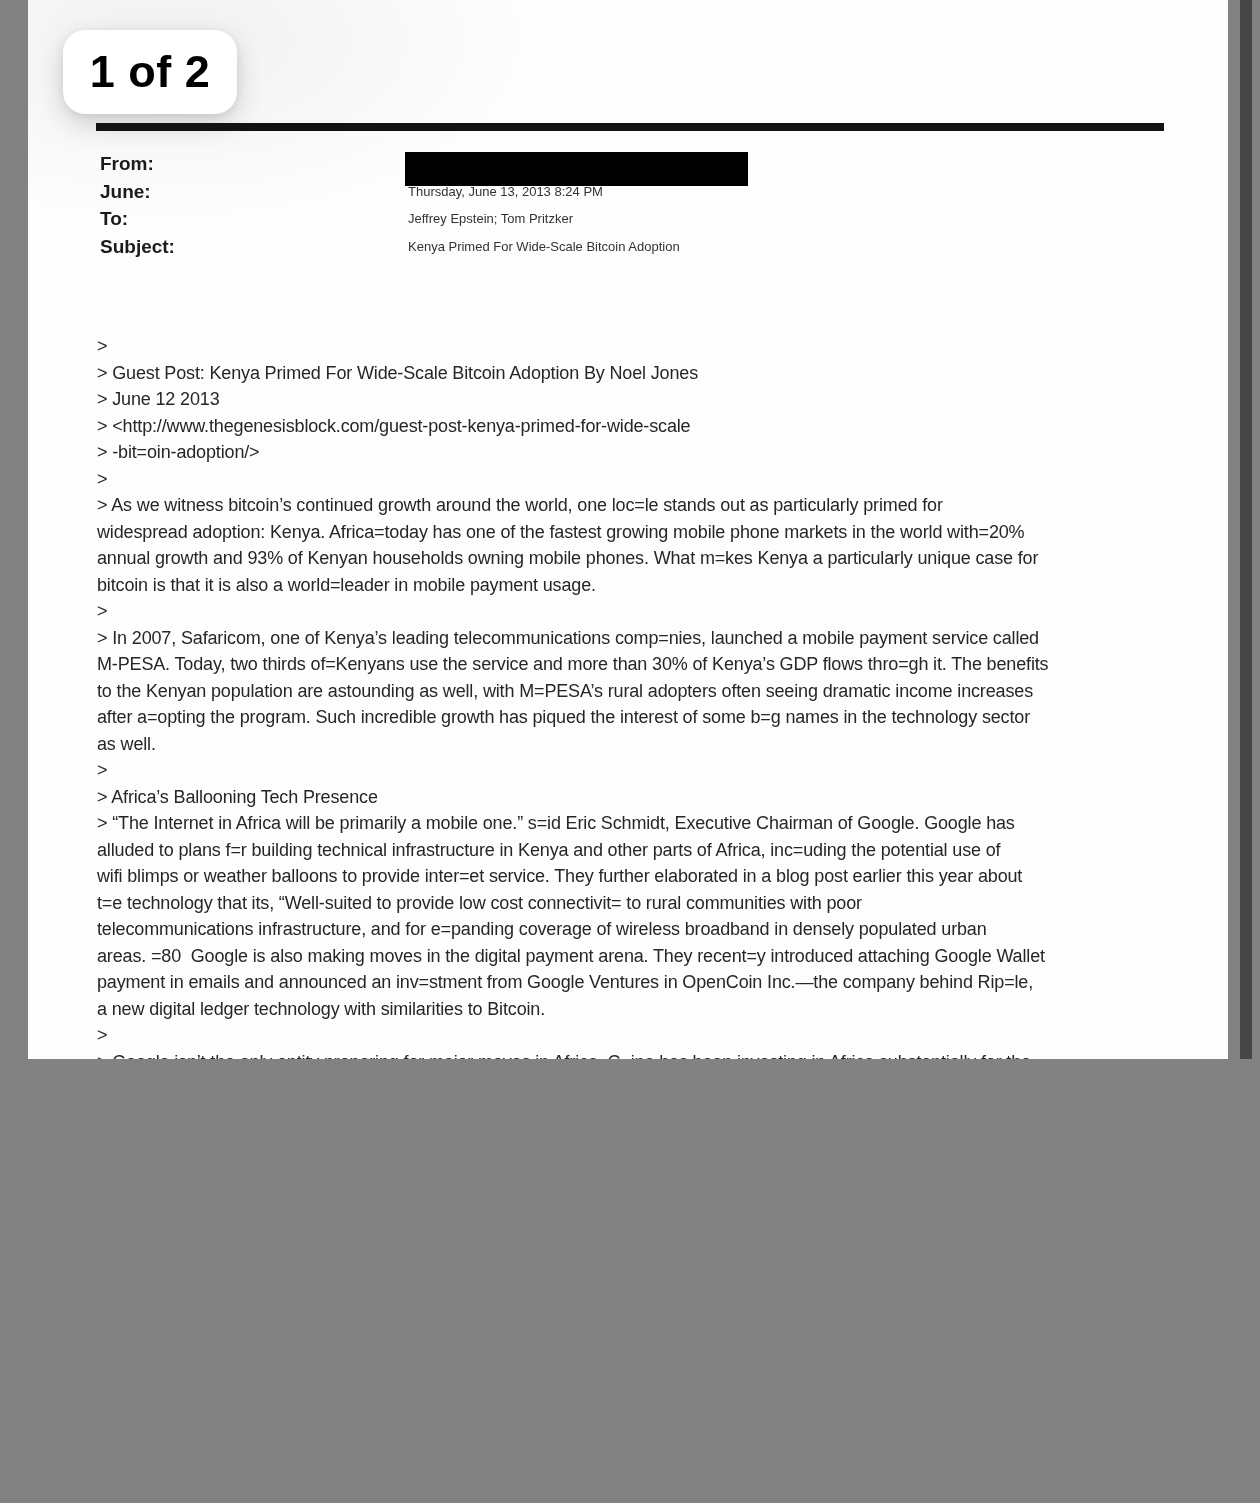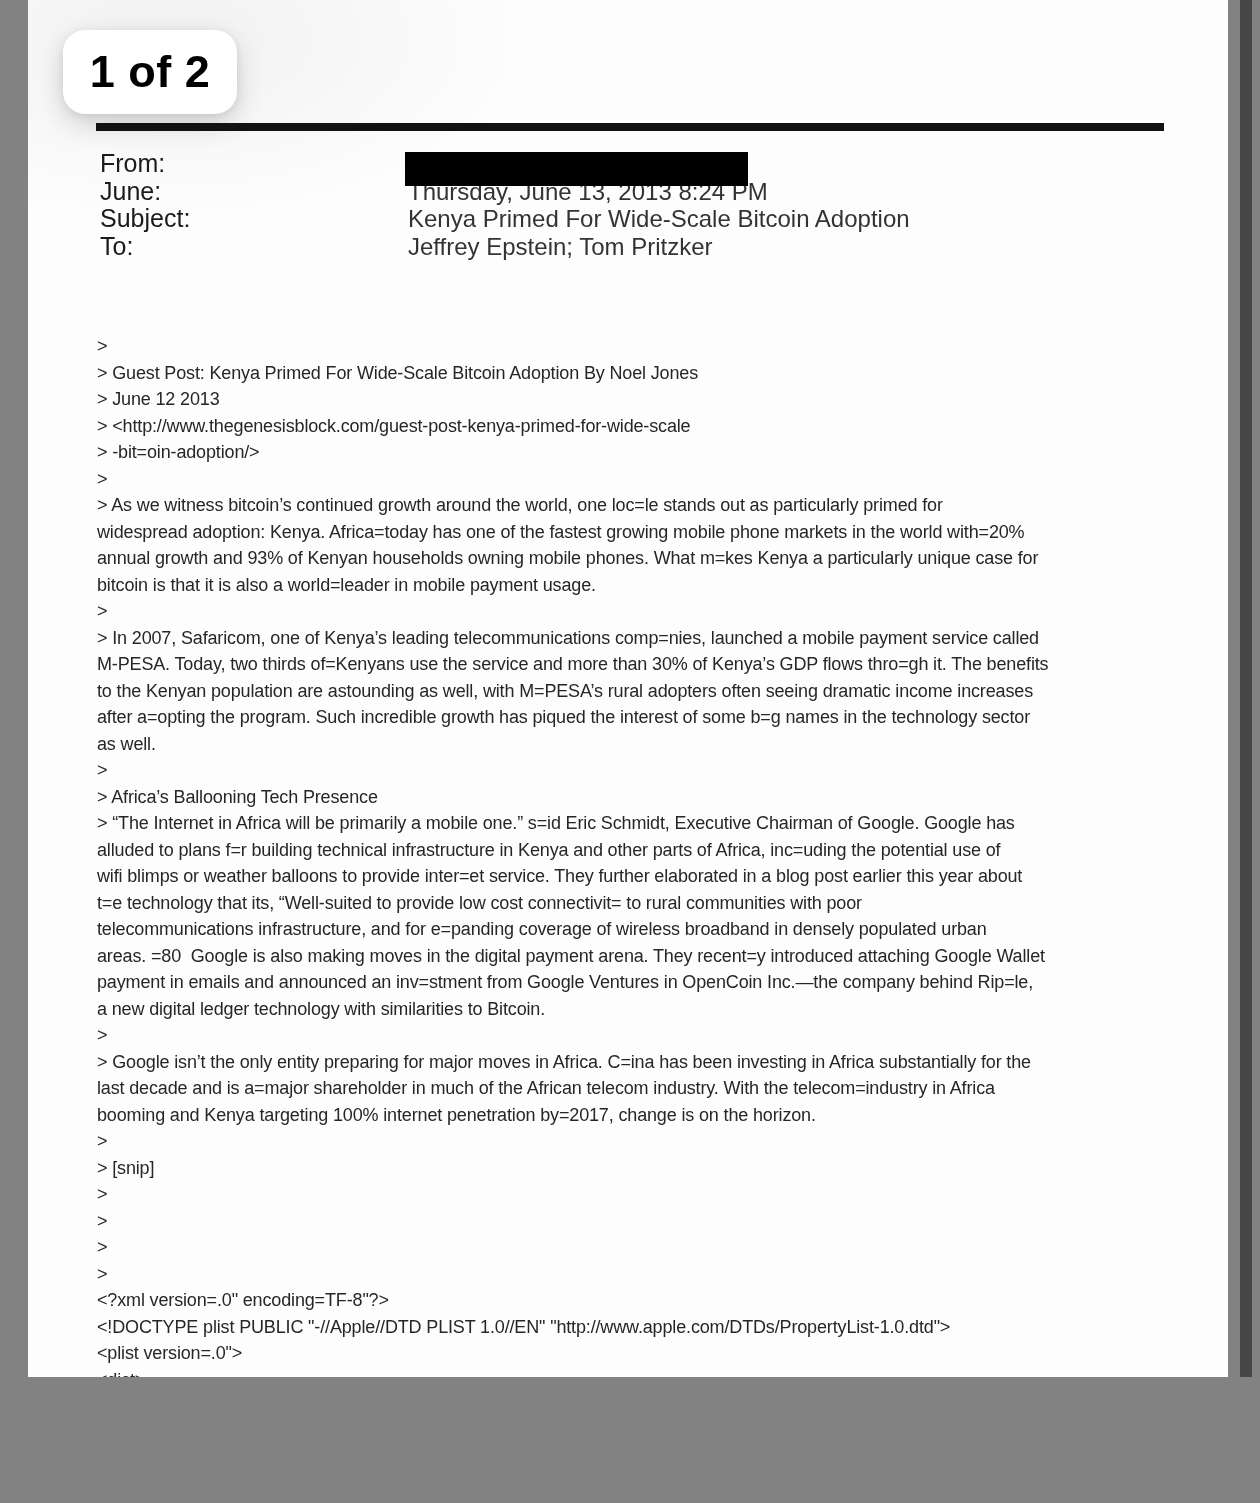--- a/index.html
+++ b/index.html
@@ -1,19 +1,19 @@
 <!DOCTYPE html>
 <html><head>
 <meta charset="utf-8">
 <style>
   html, body { margin: 0; padding: 0; background: #828282; }
   .viewer {
     position: relative;
     width: 1260px;
-    height: 1377px;
+    height: 1059px;
     background: #828282;
     overflow: hidden;
     font-family: "Liberation Sans", sans-serif;
     color: #222222;
   }
   .gutter-left {
     position: absolute;
     left: 0; top: 0; bottom: 0;
     width: 28px;
     background: #828282;
@@ -50,27 +50,27 @@
     left: 72px; top: 150px;
     width: 1060px;
   }
   .hdr-row {
     display: flex;
     height: 27.5px;
     align-items: flex-start;
   }
   .hdr-label {
     width: 308px;
-    font-weight: 400;
-    font-size: 25px;
+    font-weight: 700;
+    font-size: 19px;
     line-height: 27.5px;
     color: #1b1b1b;
   }
   .hdr-value {
-    font-size: 24px;
+    font-size: 13px;
     line-height: 27.5px;
     color: #333333;
   }
   .redaction {
     position: absolute;
     left: 377px; top: 152px;
     width: 343px; height: 34px;
     background: #000000;
     z-index: 3;
   }
@@ -123,26 +123,26 @@
     <div class="hdr">
       <div class="hdr-row">
         <div class="hdr-label">From:</div>
         <div class="hdr-value"></div>
       </div>
       <div class="hdr-row">
         <div class="hdr-label">June:</div>
         <div class="hdr-value">Thursday, June 13, 2013 8:24 PM</div>
       </div>
       <div class="hdr-row">
+        <div class="hdr-label">To:</div>
+        <div class="hdr-value">Jeffrey Epstein; Tom Pritzker</div>
+      </div>
+      <div class="hdr-row">
         <div class="hdr-label">Subject:</div>
         <div class="hdr-value">Kenya Primed For Wide-Scale Bitcoin Adoption</div>
-      </div>
-      <div class="hdr-row">
-        <div class="hdr-label">To:</div>
-        <div class="hdr-value">Jeffrey Epstein; Tom Pritzker</div>
       </div>
     </div>
 
     <div class="redaction"></div>
 
     <pre class="body-text">&gt;
 &gt; Guest Post: Kenya Primed For Wide-Scale Bitcoin Adoption By Noel Jones
 &gt; June 12 2013
 &gt; &lt;http://www.thegenesisblock.com/guest-post-kenya-primed-for-wide-scale
 &gt; -bit=oin-adoption/&gt;

